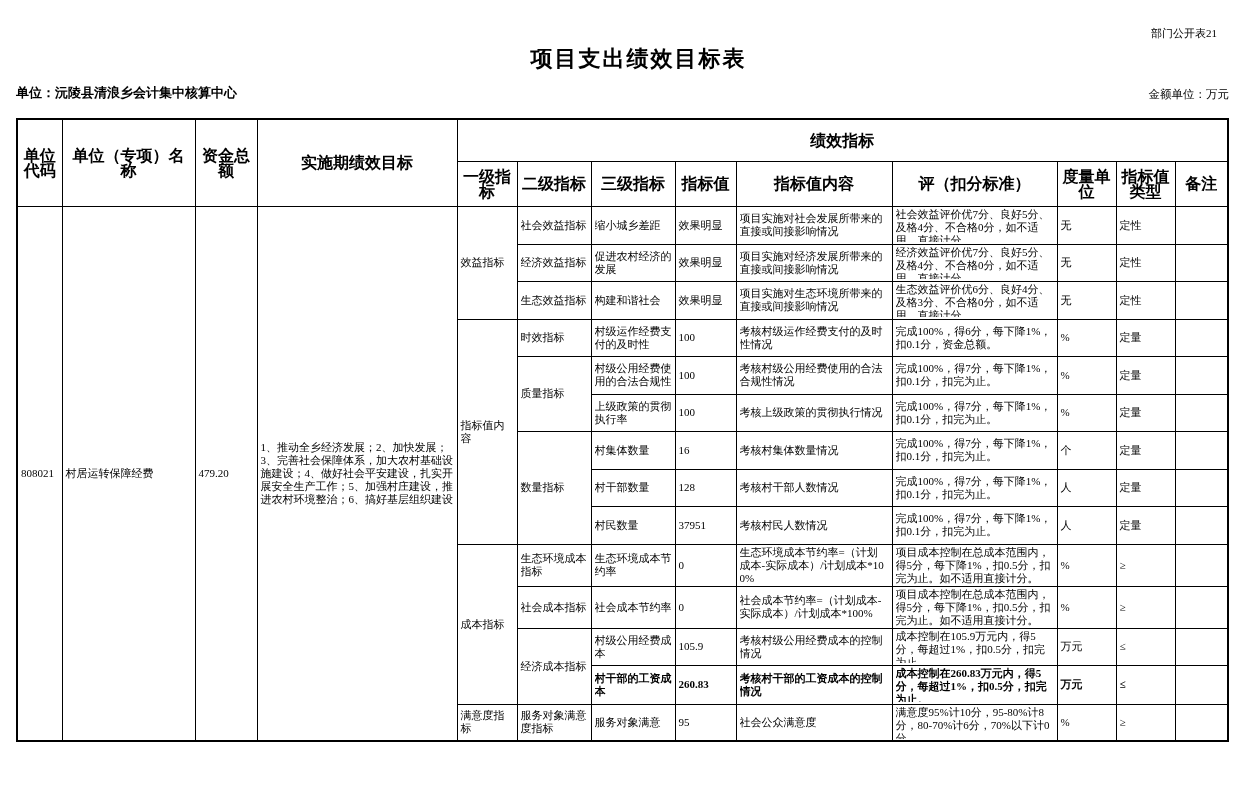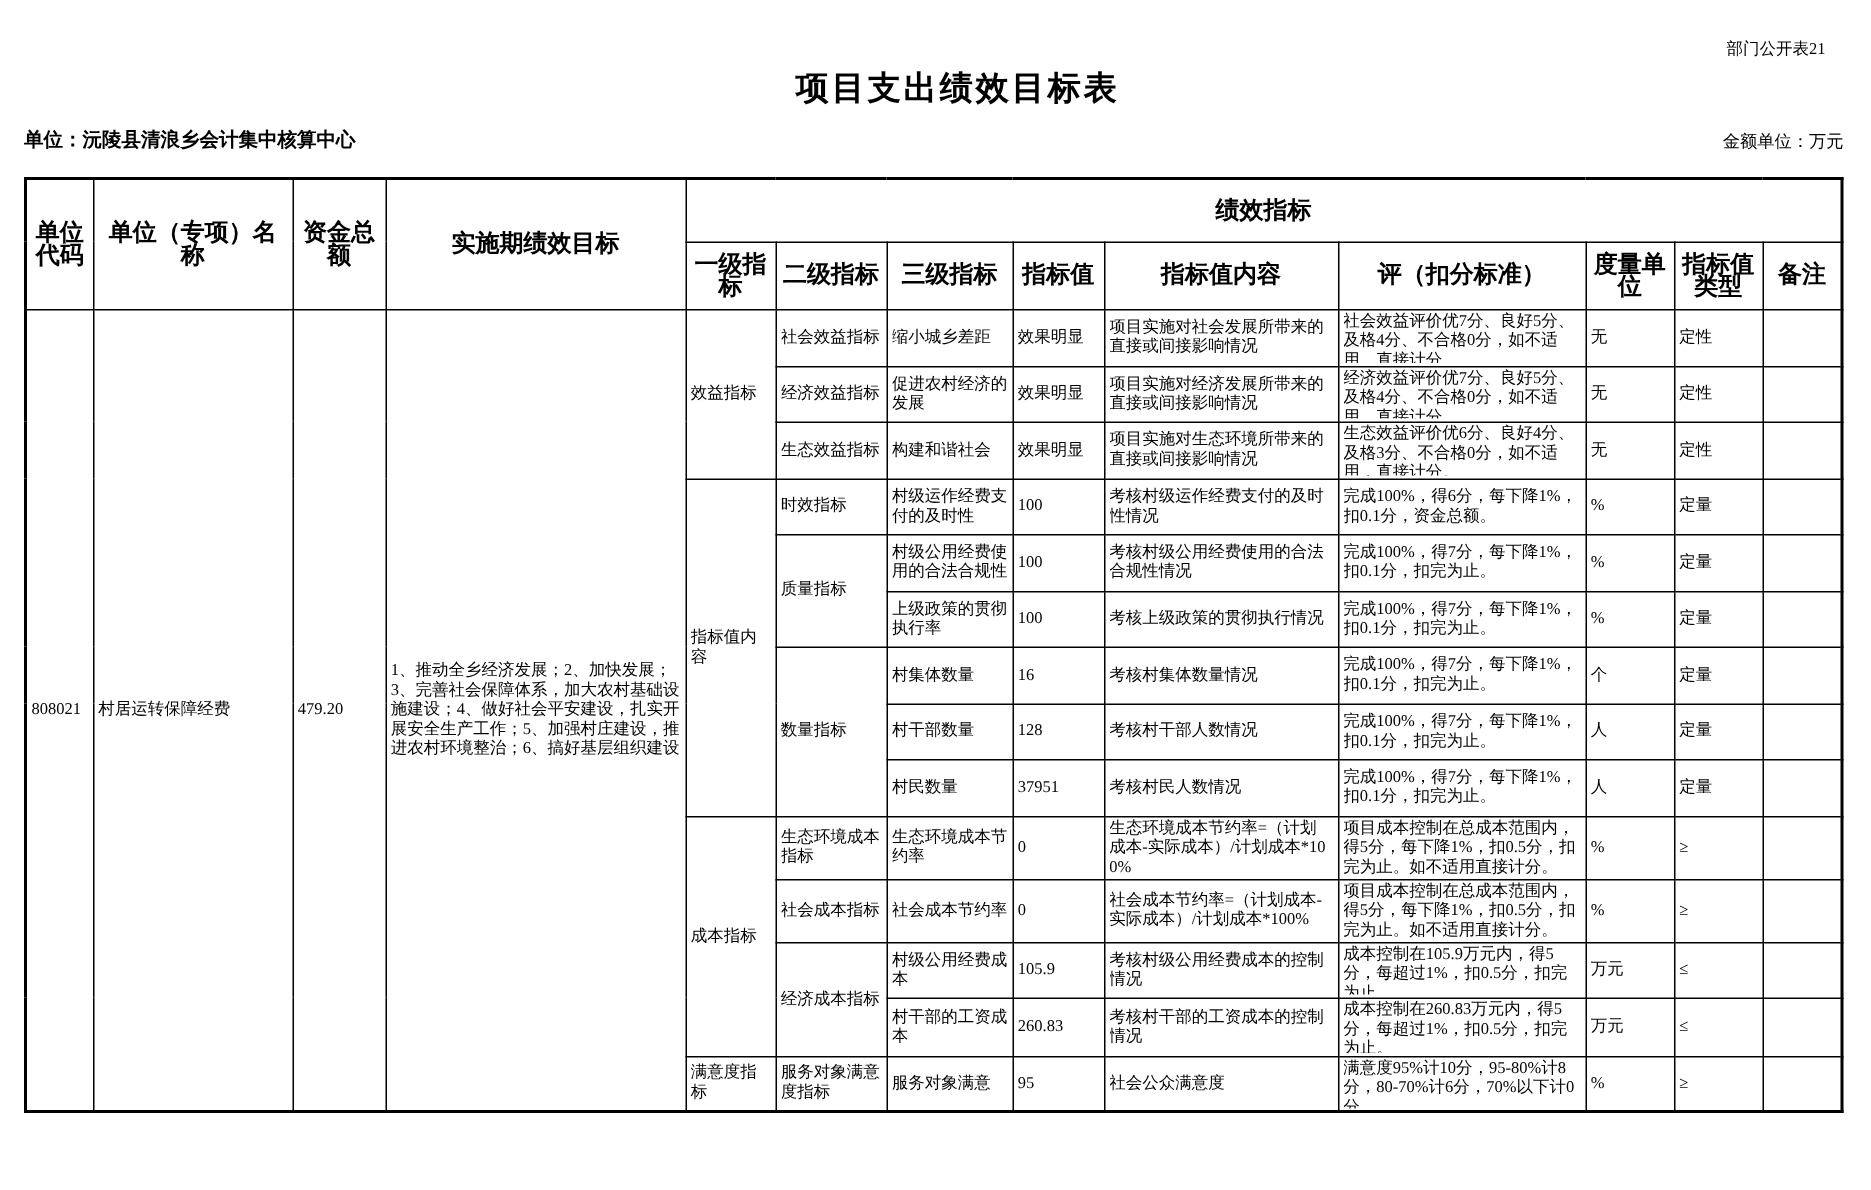--- a/index.html
+++ b/index.html
@@ -36,21 +36,21 @@
     line-height:15px;padding:1px 3px;
   }
   table.targets td{
     font-size:11px;line-height:13px;text-align:left;padding:1px 3px;
   }
   tr.hr1{height:42px;}
   tr.hr2{height:45px;}
   tr.r38{height:38px;--ch:34px;}
   tr.r37{height:37px;--ch:33px;}
   tr.r42{height:42px;--ch:38px;}
-  tr.r39{height:39px;--ch:35px;}
+  tr.r39{height:39px;font-weight:bold;--ch:35px;}
   .clamp{max-height:var(--ch);overflow:hidden;}
   td.c-fund{text-align:right;margin-top:32px;}
   td.c-uname{text-align:center;margin-left:10px;}
   td.unit-pct{vertical-align:top;font-size:9.5px;line-height:11px;padding-top:2px;}
 </style>
 </head>
 <body>
 
 <div class="corner-note">部门公开表21</div>
 <div class="page-title">项目支出绩效目标表</div>

